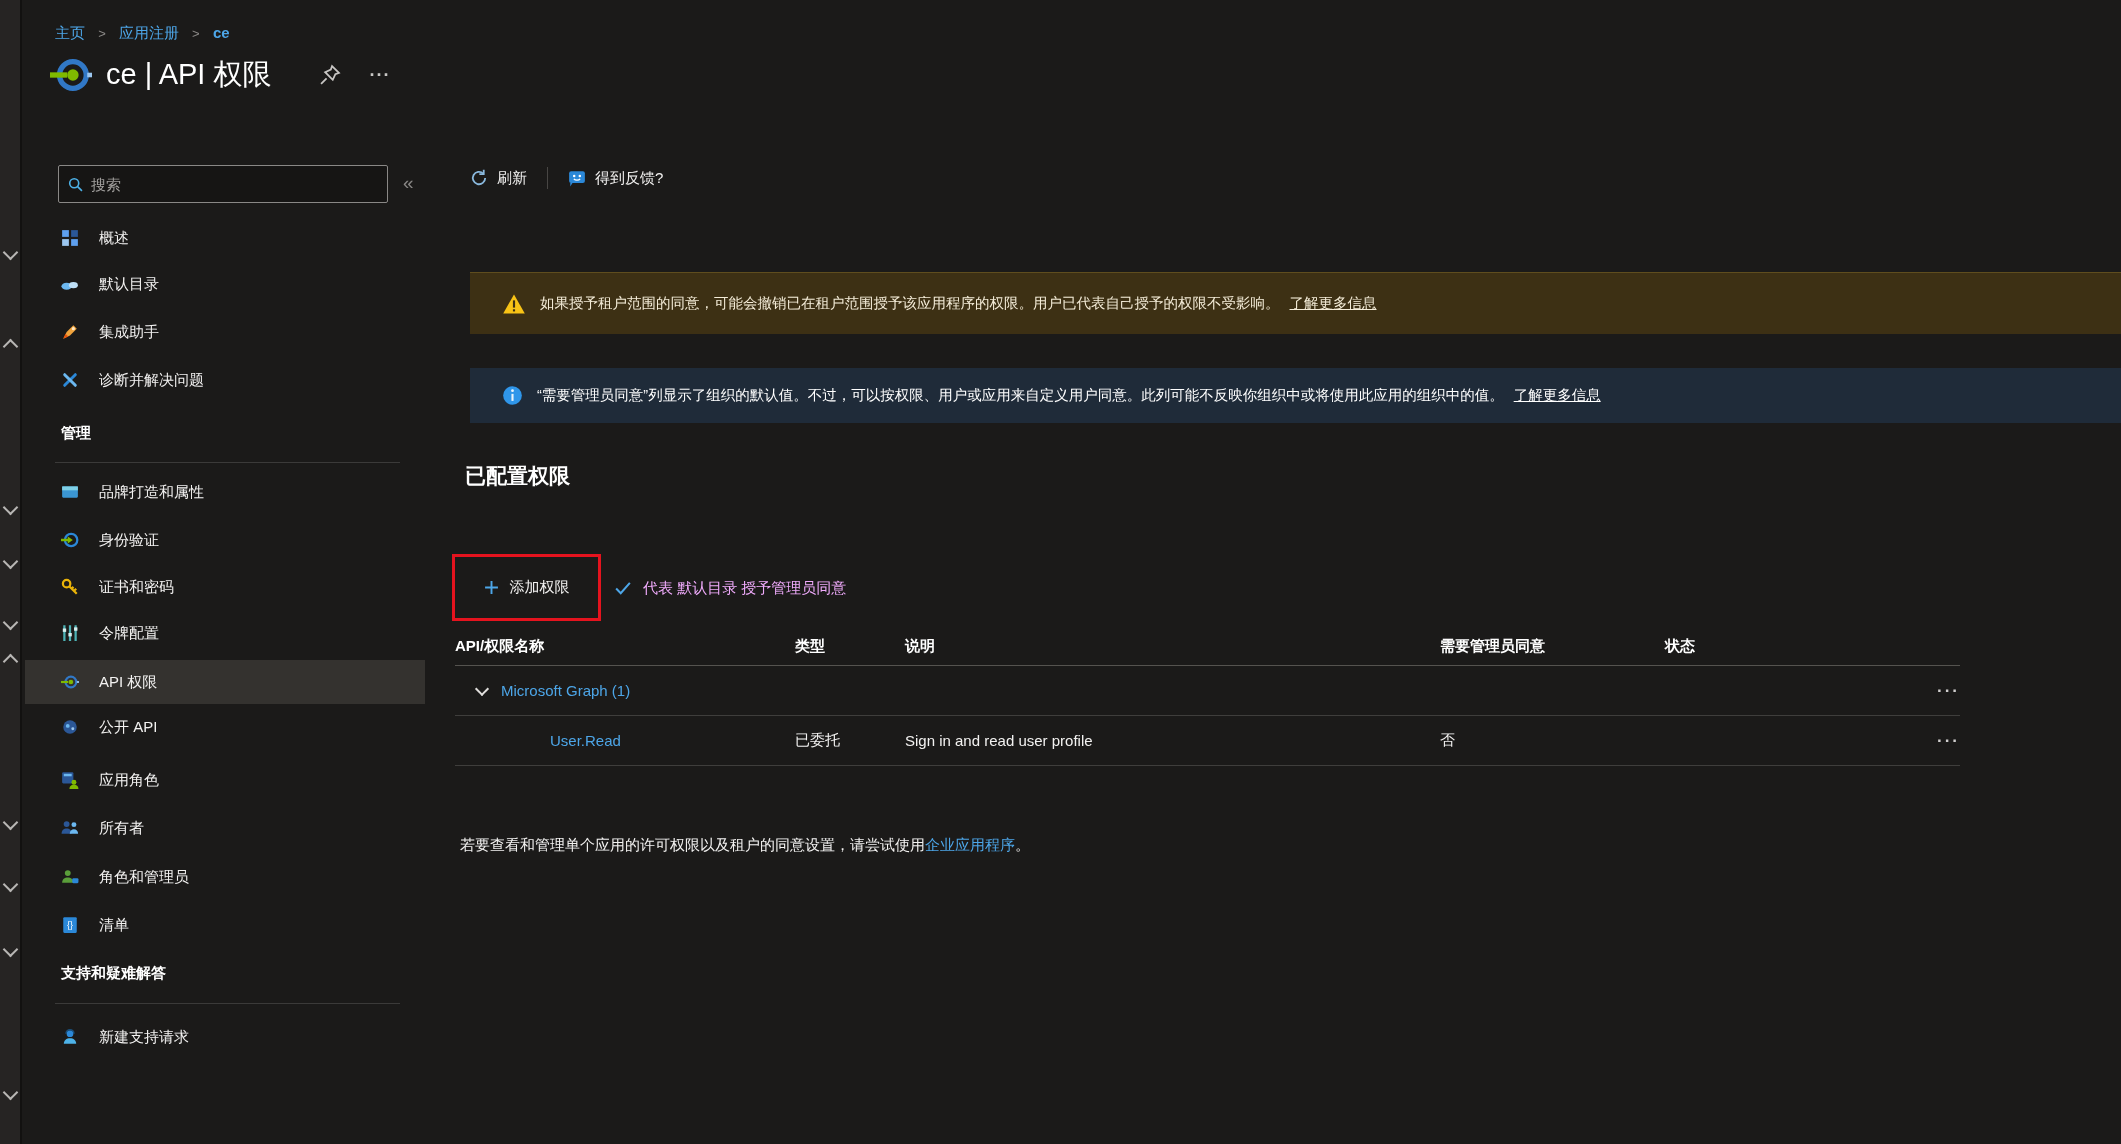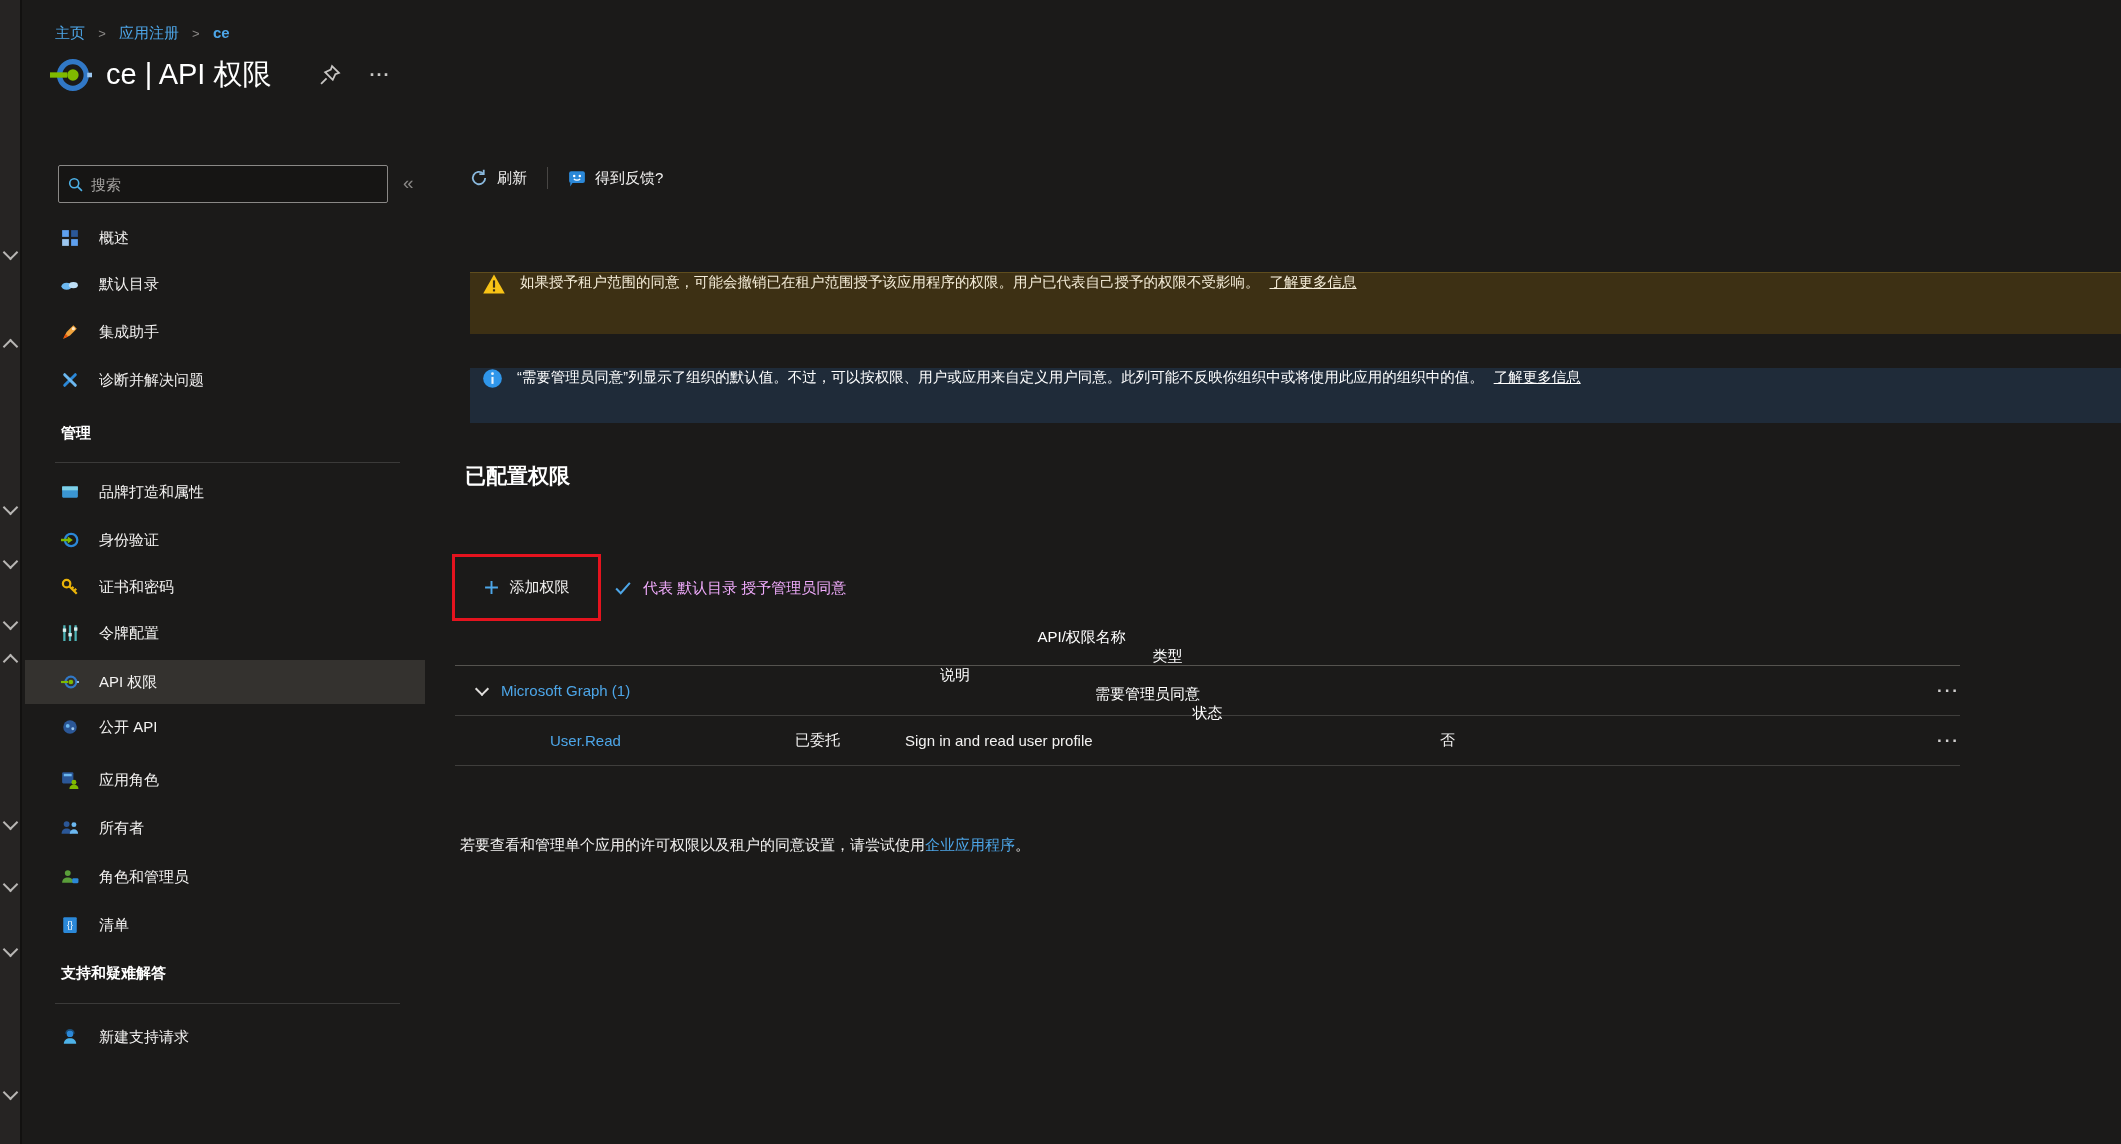--- a/index.html
+++ b/index.html
@@ -55,22 +55,22 @@
 
   
   .main { position:absolute; left:445px; top:0; right:0; height:100%; }
 
   .toolbar { position:absolute; left:25px; top:160px; height:36px;
     display:flex; align-items:center; font-size:15px; }
   .tb-btn { display:flex; align-items:center; cursor:pointer; color:#f3f2f1; }
   .tb-btn svg { margin-right:9px; }
   .tb-sep { width:1px; height:22px; background:#484644; margin:0 20px; }
 
-  .banner { position:absolute; left:25px; right:0; display:flex; 
-    padding-left:12px; font-size:14.5px; }
+  .banner { position:absolute; left:25px; right:0; display:flex; align-items:center;
+    padding-left:32px; font-size:14.5px; }
   .banner-warning { top:272px; height:62px; background:#3d3014;
     border-top:1px solid #5f4d1e; color:#f4ecd8; }
   .banner-info { top:368px; height:55px; background:#1f2b39; color:#ffffff; }
   .banner svg { margin-right:14px; flex:0 0 auto; }
   .banner .blink { margin-left:10px; text-decoration:underline; cursor:pointer;
     color:inherit; white-space:nowrap; }
 
   .section-heading { position:absolute; left:20px; top:462px; font-size:21px;
     font-weight:600; color:#ffffff; }
   .section-desc { position:absolute; left:20px; top:518px; font-size:15px;
@@ -83,22 +83,22 @@
   .add-perm-btn { display:flex; align-items:center; cursor:pointer; font-size:15px;
     color:#f3f2f1; }
   .add-perm-btn svg { margin-right:11px; }
   .grant-btn { position:absolute; left:170px; top:566px; height:44px;
     display:flex; align-items:center; cursor:pointer; font-size:15px; color:#f0abfc; }
   .grant-btn svg { margin-right:12px; }
 
   
   .tbl { position:absolute; left:10px; top:628px; width:1505px; font-size:15px; }
   .trow { display:flex; align-items:center; }
-  .t-head { height:38px; font-weight:400; color:#ffffff;
-    border-bottom:1px solid #55534f;flex-direction:column; }
+  .t-head { height:38px; font-weight:700; color:#ffffff;
+    border-bottom:1px solid #55534f; }
   .t-group, .t-item { height:50px; border-bottom:1px solid #3f3e3c; }
   .c-name { width:340px; display:flex; align-items:center; }
   .c-type { width:110px; }
   .c-desc { width:535px; }
   .c-admin { width:225px; }
   .c-status { flex:1; }
   .c-more { width:50px; text-align:right; }
   .row-chevron { width:10px; height:10px; border-right:2px solid #e1dfdd;
     border-bottom:2px solid #e1dfdd; transform:rotate(45deg);
     margin-left:22px; margin-right:14px; margin-top:-4px; cursor:pointer; }

